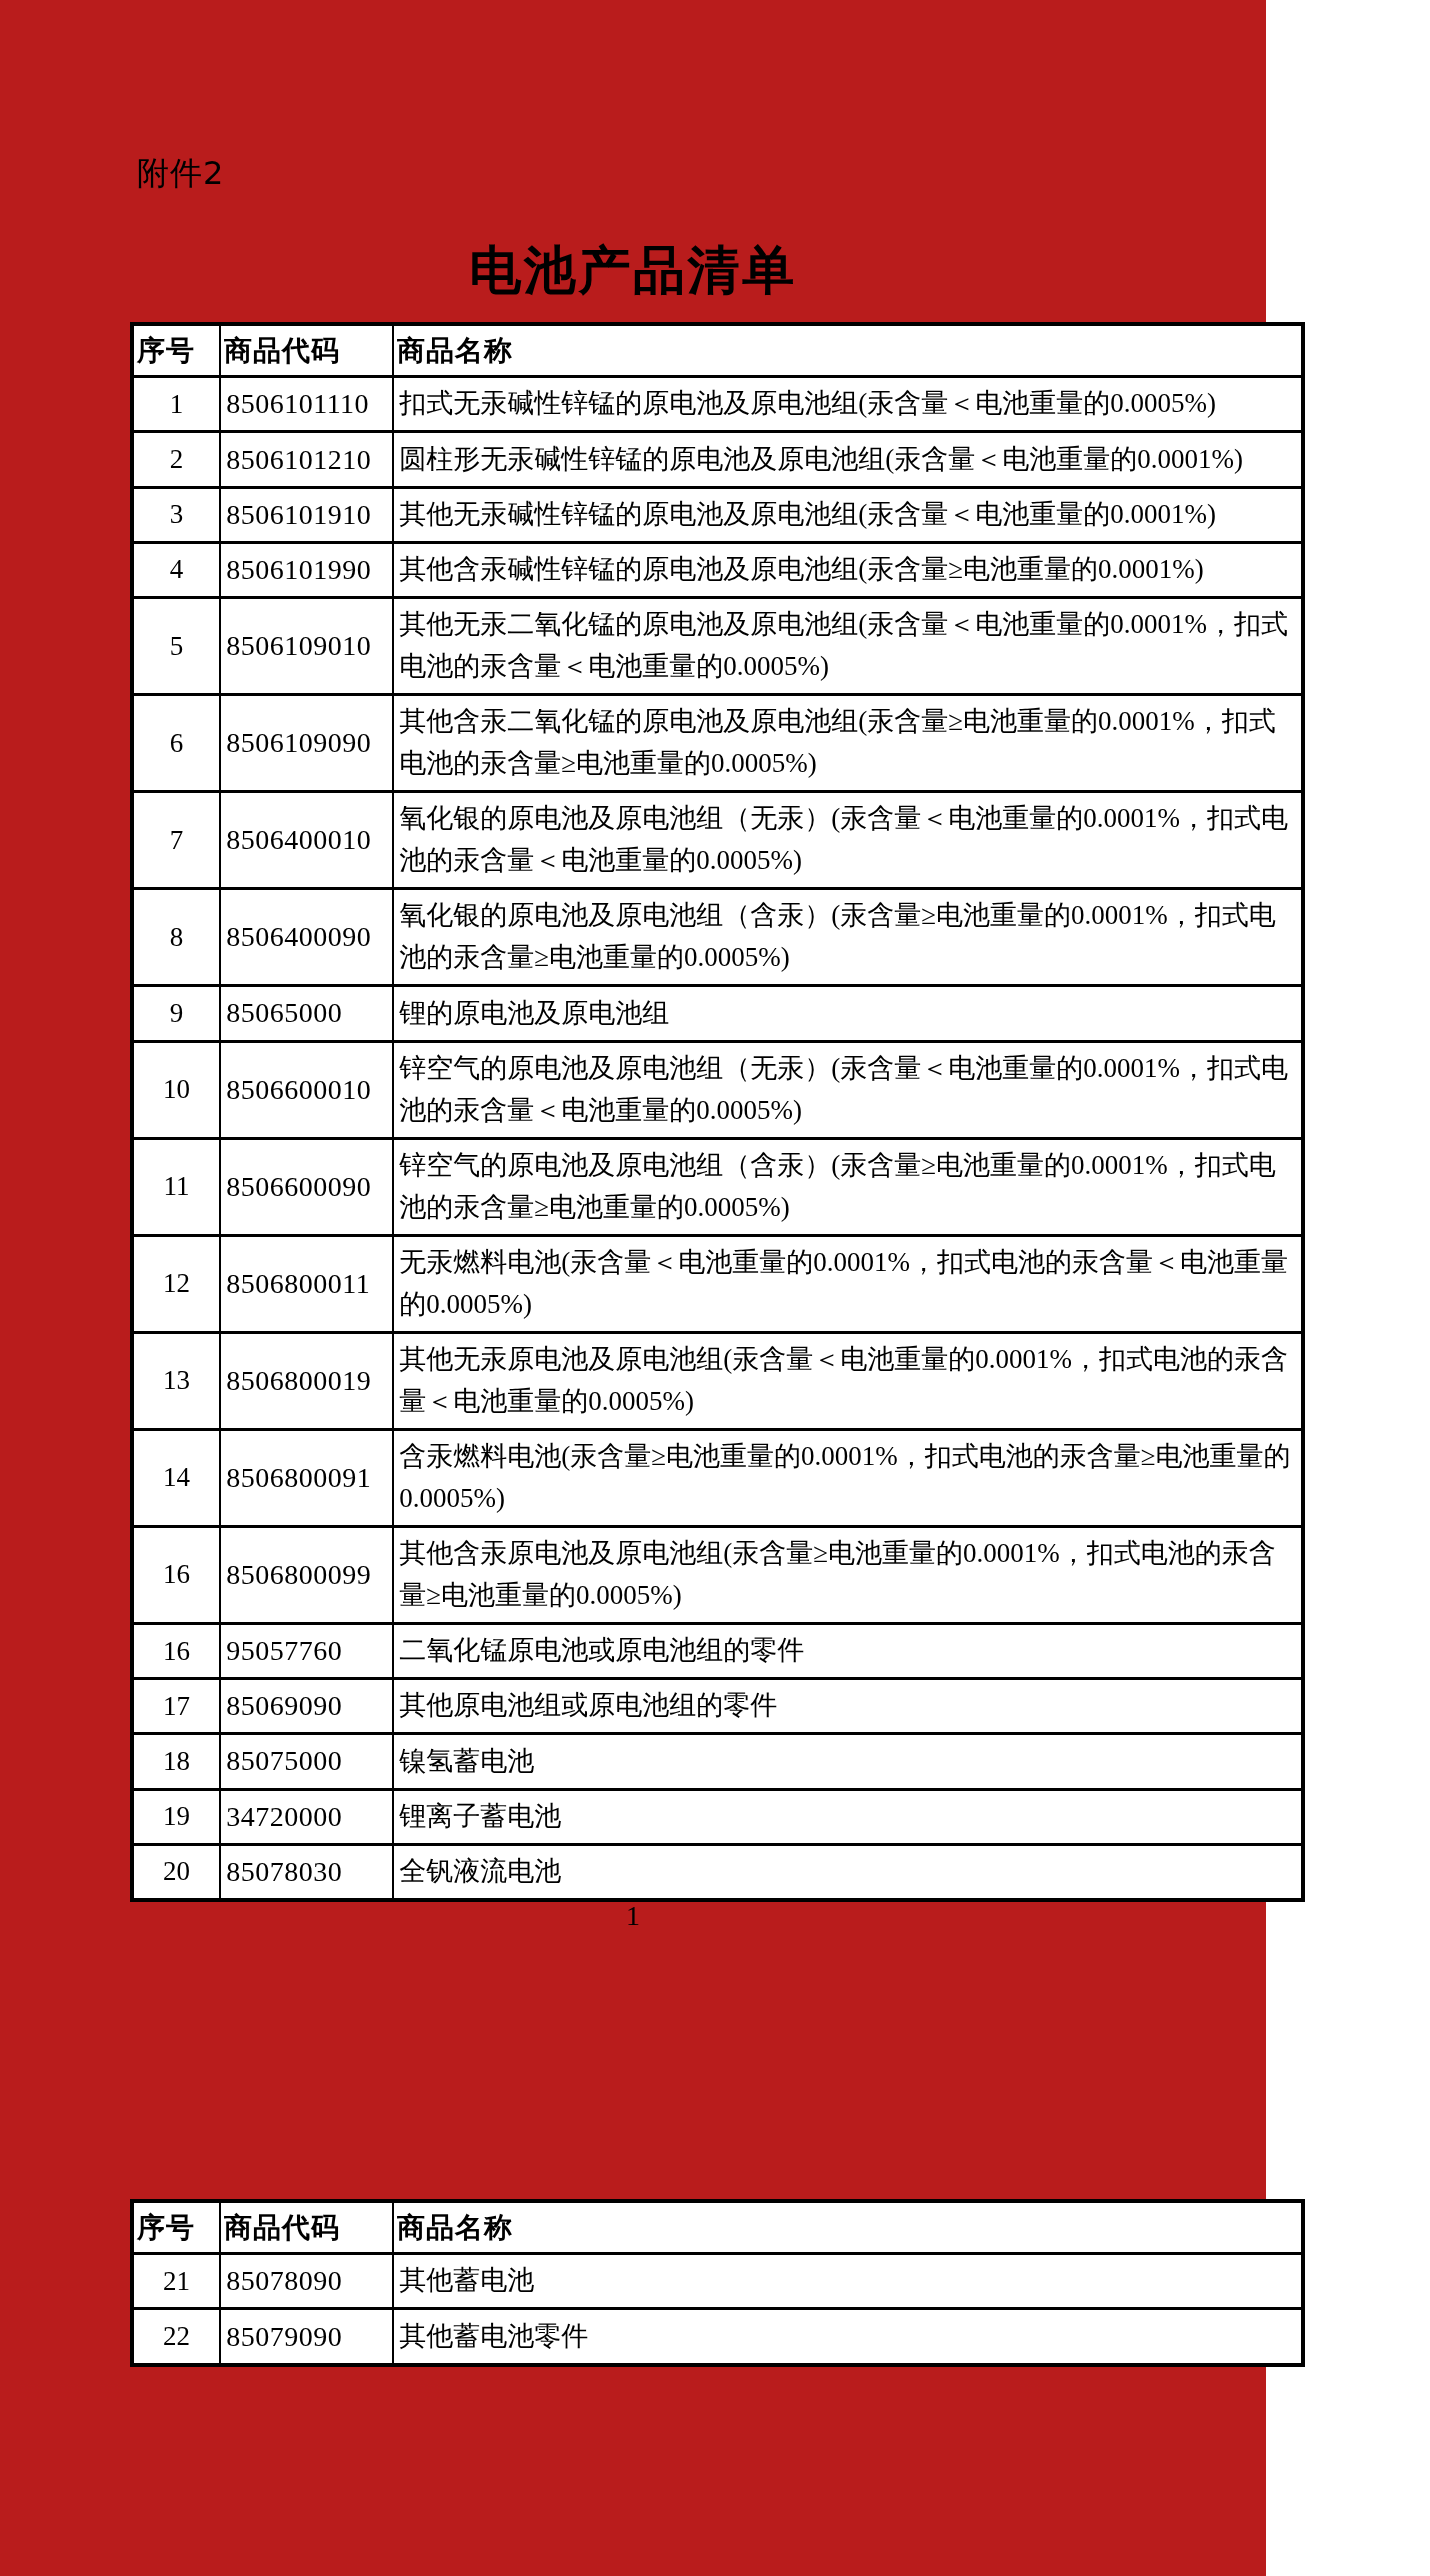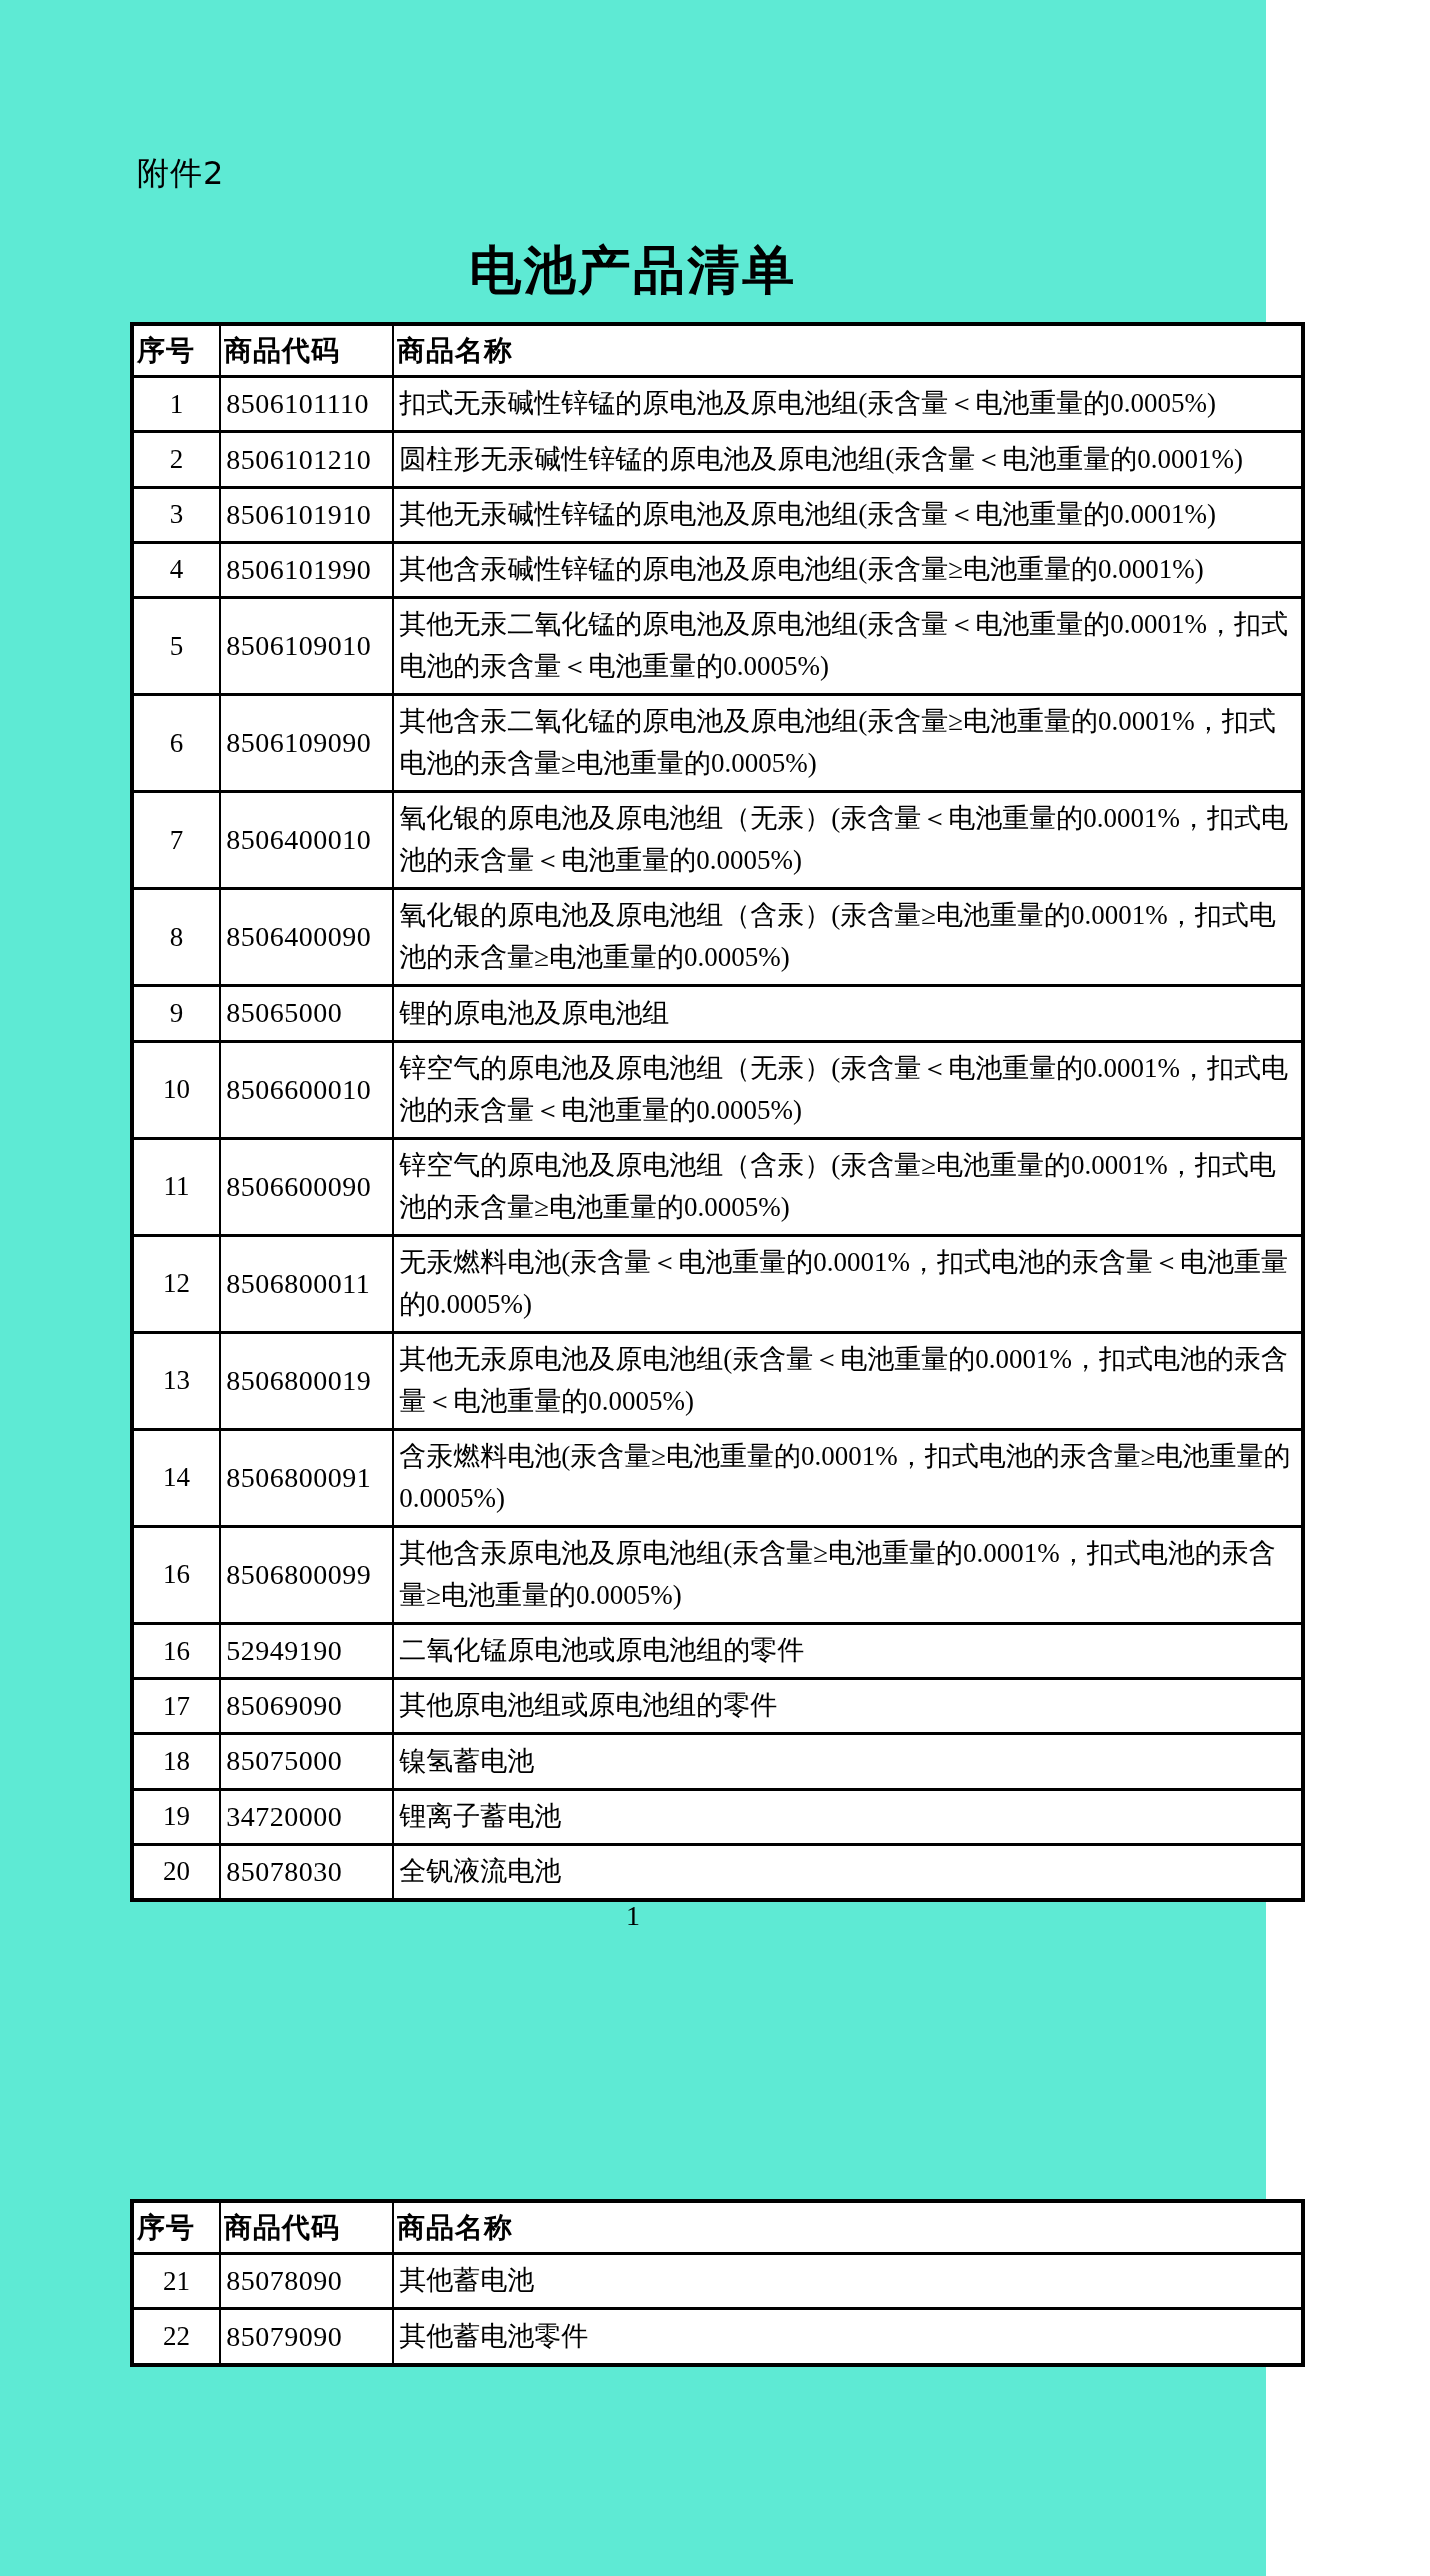--- a/index.html
+++ b/index.html
@@ -3,21 +3,21 @@
 <meta charset="utf-8">
 <style>
   html, body { margin: 0; padding: 0; background: #ffffff; }
   body {
     position: relative;
     width: 1430px;
     height: 4047px;
     font-family: "Liberation Serif", "DejaVu Serif", serif;
     color: #000000;
   }
-  .page { position: absolute; left: 0; width: 1266px; height: 2024px; background: #5eead4; }
+  .page { position: absolute; left: 0; width: 1266px; height: 2024px; background: #b91c1c; }
   .page-1 { top: 0; }
   .page-2 { top: 2024px; }
 
   .attachment-label {
     position: absolute;
     left: 137px;
     top: 155px;
     font-family: "DejaVu Sans", "Liberation Sans", sans-serif;
     font-size: 32px;
     line-height: 1.15;
@@ -188,21 +188,21 @@
           <td class="cell-code">8506800091</td>
           <td class="cell-name">含汞燃料电池(汞含量≥电池重量的0.0001%，扣式电池的汞含量≥电池重量的0.0005%)</td>
         </tr>
         <tr class="data-row">
           <td class="cell-no">16</td>
           <td class="cell-code">8506800099</td>
           <td class="cell-name">其他含汞原电池及原电池组(汞含量≥电池重量的0.0001%，扣式电池的汞含量≥电池重量的0.0005%)</td>
         </tr>
         <tr class="data-row">
           <td class="cell-no">16</td>
-          <td class="cell-code">52949190</td>
+          <td class="cell-code">95057760</td>
           <td class="cell-name">二氧化锰原电池或原电池组的零件</td>
         </tr>
         <tr class="data-row">
           <td class="cell-no">17</td>
           <td class="cell-code">85069090</td>
           <td class="cell-name">其他原电池组或原电池组的零件</td>
         </tr>
         <tr class="data-row">
           <td class="cell-no">18</td>
           <td class="cell-code">85075000</td>

